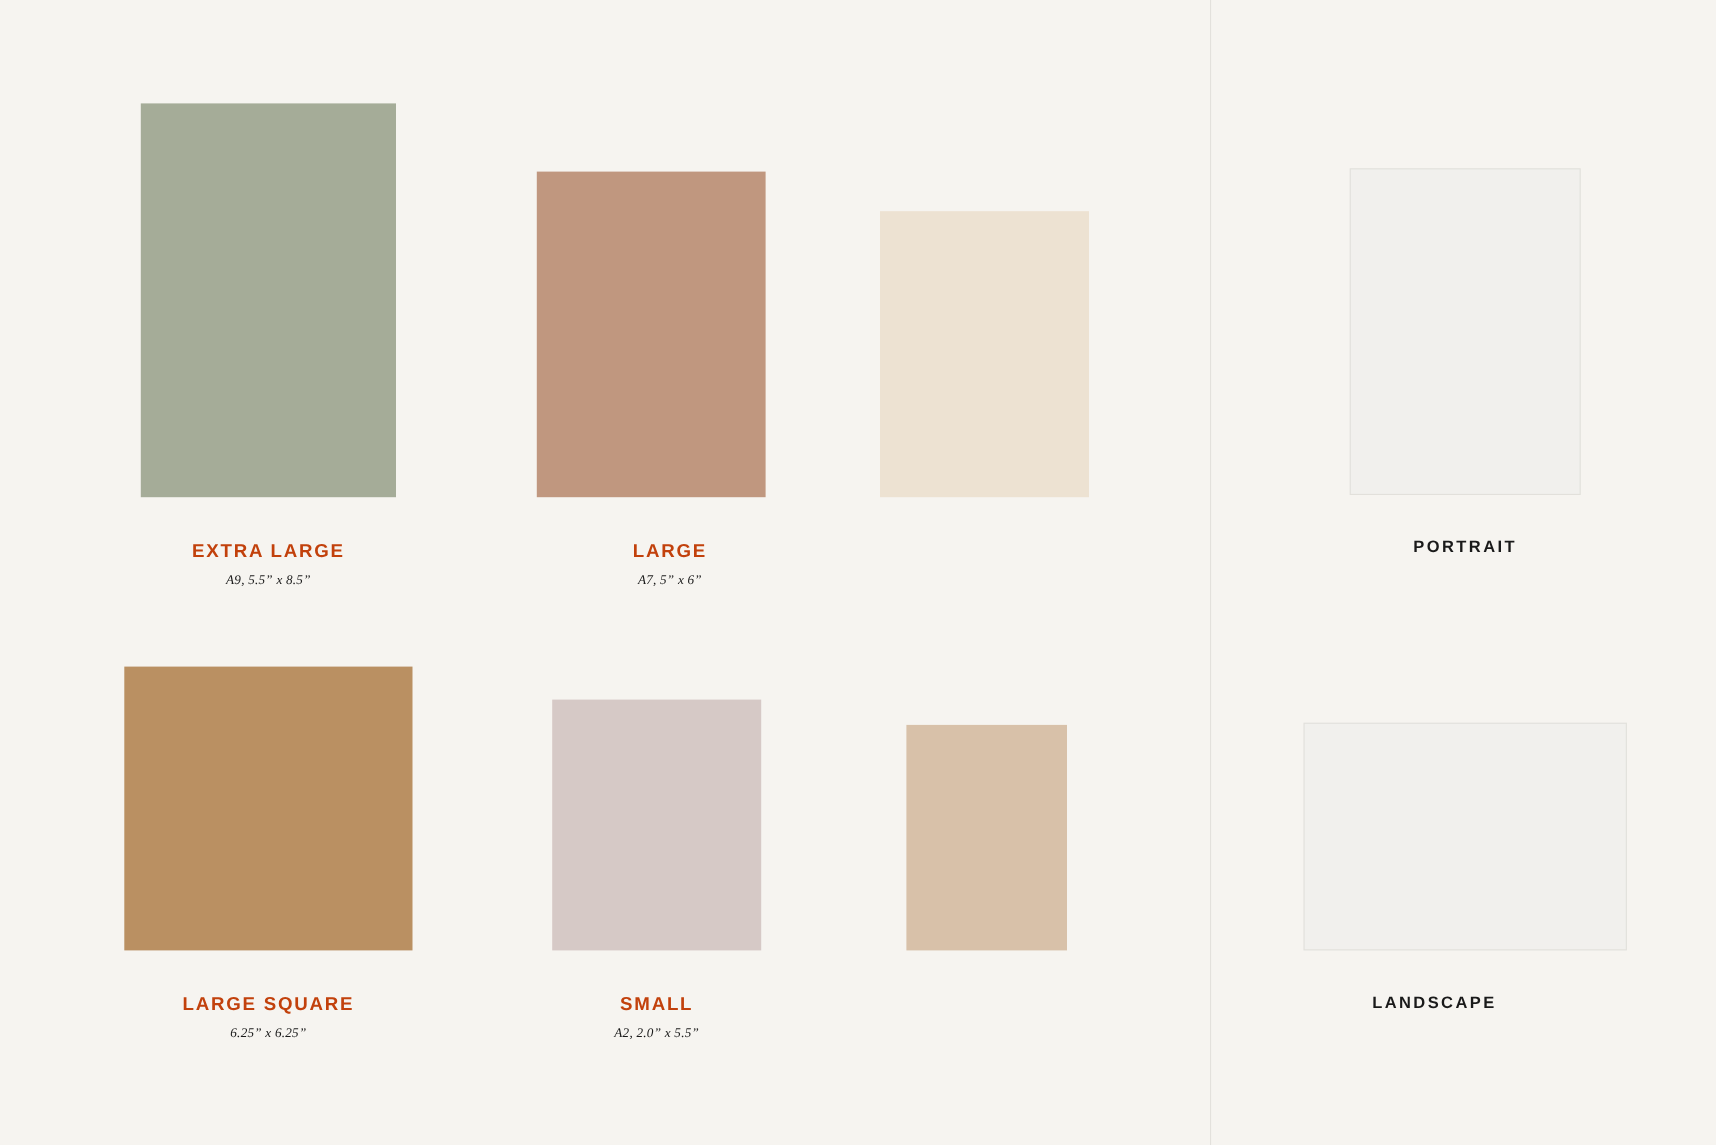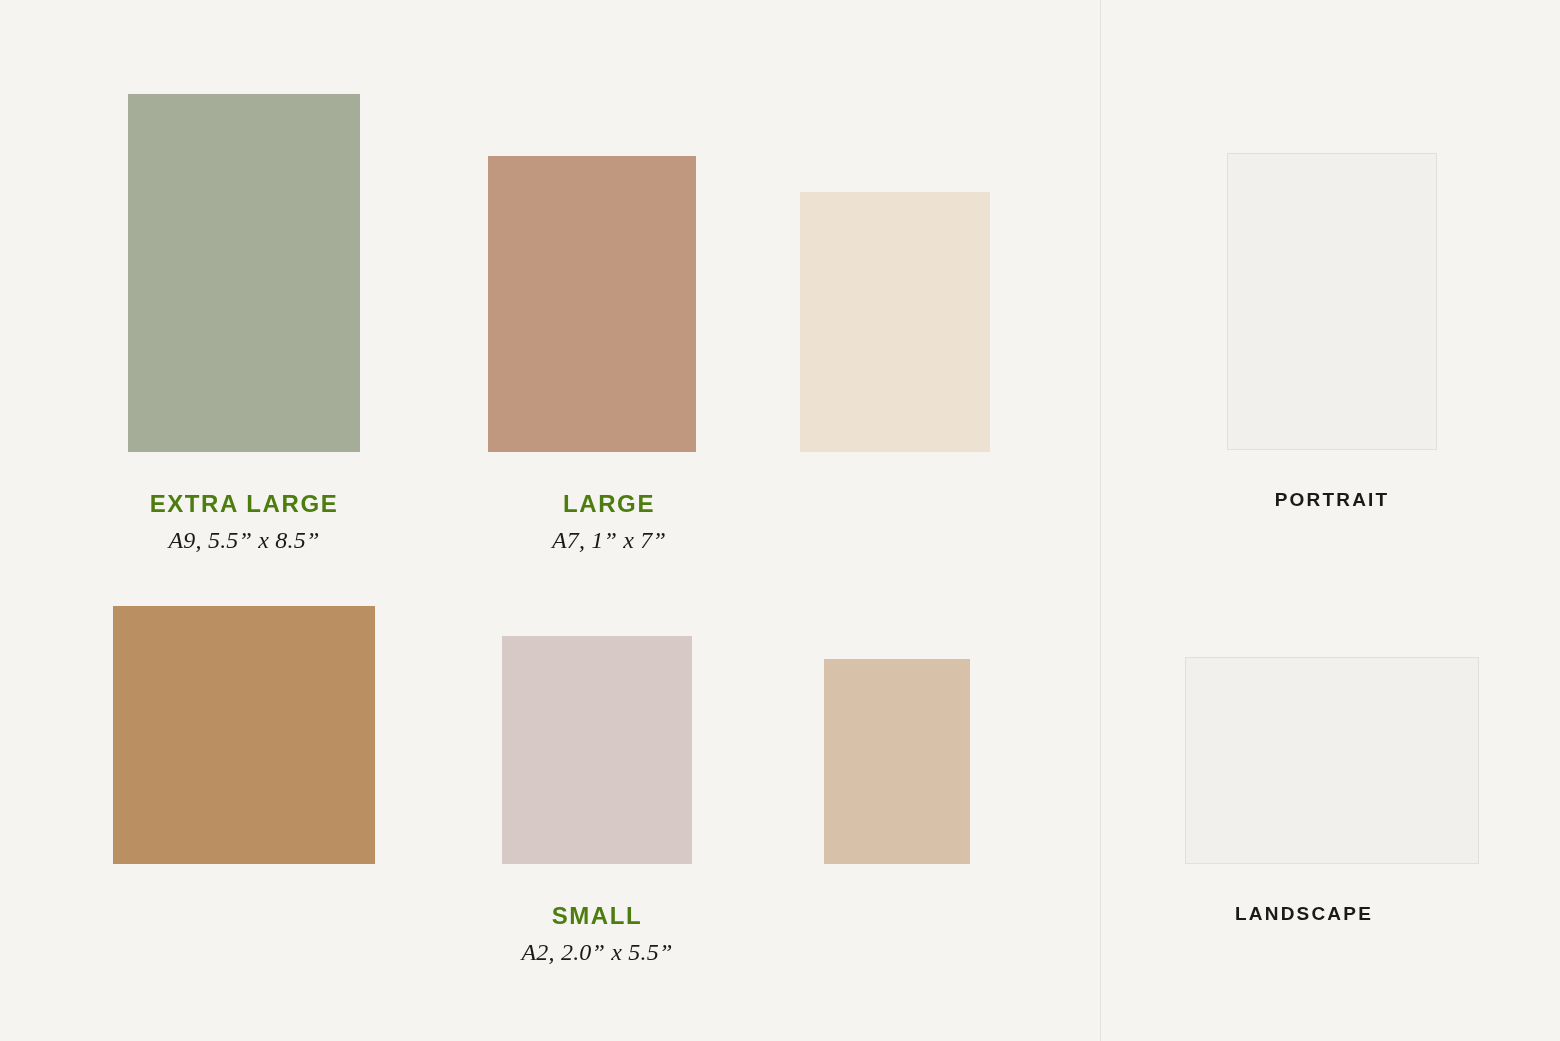--- a/index.html
+++ b/index.html
@@ -47,32 +47,32 @@
   .card-labels {
     position: absolute;
     left: 50%;
     transform: translateX(-50%);
     text-align: center;
     white-space: nowrap;
   }
 
   .card-title {
     font-family: "Liberation Sans", sans-serif;
-    font-size: 24px;
+    font-size: 17px;
     font-weight: 600;
     letter-spacing: 1.6px;
-    color: #4d7c0f;
+    color: #c2410c;
     line-height: 1;
   }
 
   .card-dims {
     margin-top: 12px;
     font-family: "Liberation Serif", serif;
     font-style: italic;
-    font-size: 24px;
+    font-size: 12px;
     letter-spacing: 0.2px;
     color: #1A1A1A;
     line-height: 1;
   }
 
   
   .orient-card {
     position: absolute;
   }
 
@@ -84,21 +84,21 @@
     border: 1px solid #E2E0DB;
   }
 
   .orient-label {
     position: absolute;
     left: 50%;
     transform: translateX(-50%);
     text-align: center;
     white-space: nowrap;
     font-family: "Liberation Sans", sans-serif;
-    font-size: 19px;
+    font-size: 15px;
     font-weight: 600;
     letter-spacing: 2.2px;
     color: #1A1A1A;
     line-height: 1;
   }
 </style>
 </head>
 <body>
 
 <div id="stage">
@@ -110,28 +110,32 @@
         <div class="swatch" style="width: 232px; height: 358px; background: rgb(165, 172, 152);"></div>
         <div class="card-labels" style="top: 398px;">
           <div class="card-title">EXTRA LARGE</div>
           <div class="card-dims">A9, 5.5” x 8.5”</div>
         </div>
       </div>
       <div class="size-card" style="left: 488px; top: 156px; width: 242px; height: 406px; padding-left: 44px;">
         <div class="swatch" style="width: 208px; height: 296px; background: rgb(192, 151, 127);"></div>
         <div class="card-labels" style="top: 336px;">
           <div class="card-title">LARGE</div>
-          <div class="card-dims">A7, 1” x 7”</div>
+          <div class="card-dims">A7, 5” x 6”</div>
         </div>
       </div>
       <div class="size-card" style="left: 800px; top: 192px; width: 190px; height: 370px;">
         <div class="swatch" style="width: 190px; height: 260px; background: rgb(237, 226, 210);"></div>
       </div>
       <div class="size-card" style="left: 113px; top: 606px; width: 262px; height: 368px;">
         <div class="swatch" style="width: 262px; height: 258px; background: rgb(186, 144, 98);"></div>
+        <div class="card-labels" style="top: 298px;">
+          <div class="card-title">LARGE SQUARE</div>
+          <div class="card-dims">6.25” x 6.25”</div>
+        </div>
       </div>
       <div class="size-card" style="left: 502px; top: 636px; width: 190px; height: 338px;">
         <div class="swatch" style="width: 190px; height: 228px; background: rgb(214, 201, 198);"></div>
         <div class="card-labels" style="top: 268px;">
           <div class="card-title">SMALL</div>
           <div class="card-dims">A2, 2.0” x 5.5”</div>
         </div>
       </div>
       <div class="size-card" style="left: 824px; top: 659px; width: 146px; height: 315px;">
         <div class="swatch" style="width: 146px; height: 205px; background: rgb(216, 193, 169);"></div>

